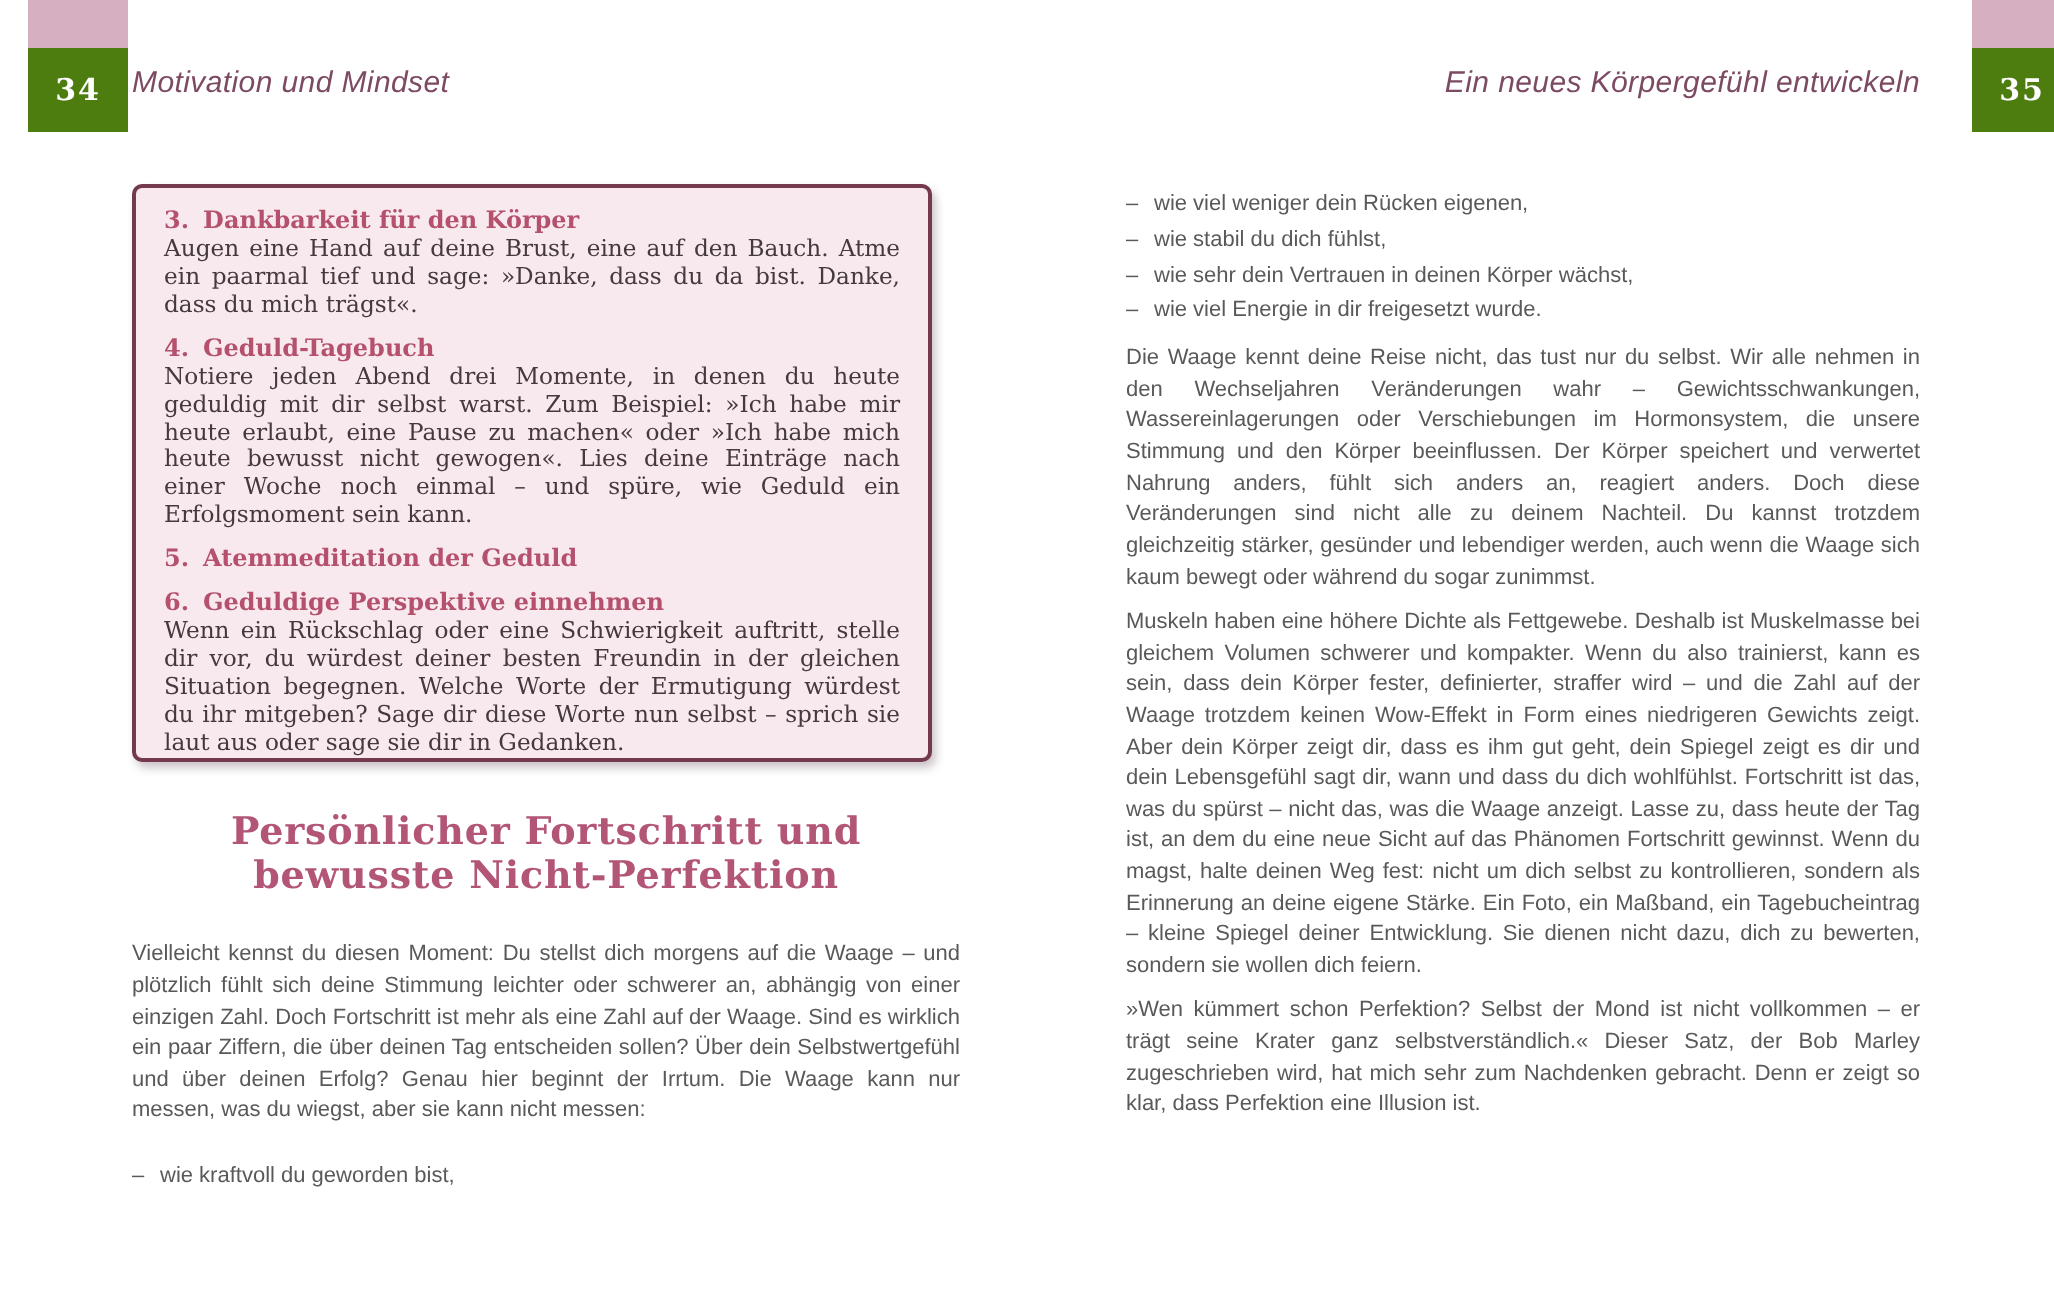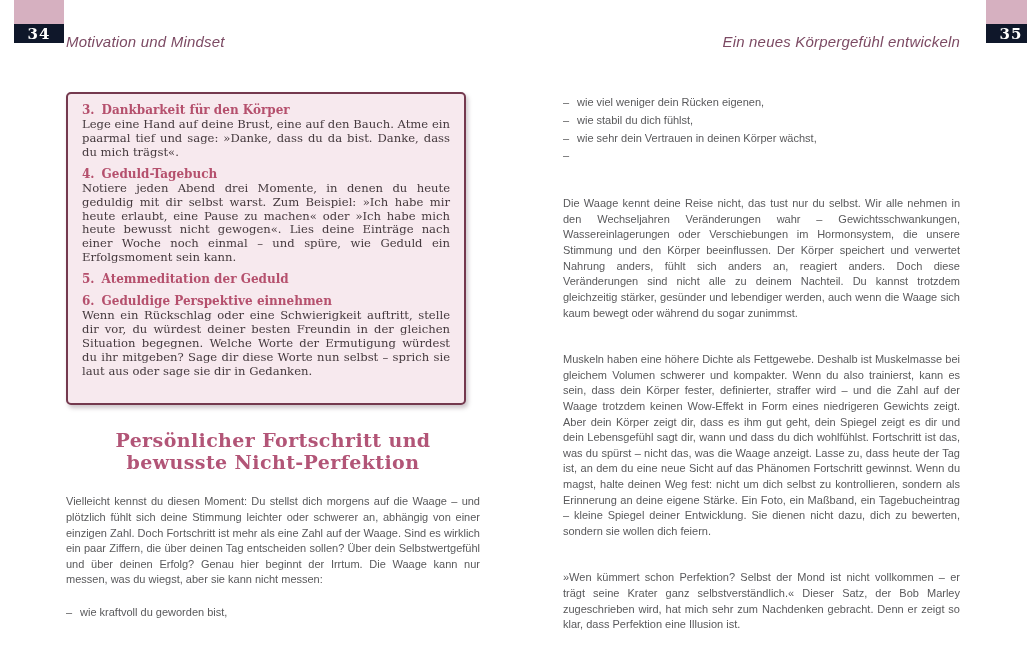--- a/index.html
+++ b/index.html
@@ -12,21 +12,21 @@
     overflow: hidden;
     font-family: "Liberation Sans", sans-serif;
   }
 
   
   .corner { position: absolute; top: 0; width: 50px; }
   .corner-left  { left: 14px; }
   .corner-right { left: 986px; }
   .corner-light { height: 24px; background: #d6b0c0; }
   .corner-dark  {
-    height: 19px; background: #0f172a; color: #ffffff;
+    height: 42px; background: #4d7c0f; color: #ffffff;
     font-family: "DejaVu Serif", serif; font-weight: bold; font-size: 15px;
     letter-spacing: 1px; display: flex; align-items: center; justify-content: center;
   }
 
   
   .running-head {
     position: absolute; top: 33px; font-size: 15px; color: #7c4a63;
     letter-spacing: 0.2px;
     font-style: italic;
   }
@@ -36,21 +36,21 @@
   
   .page-left  { position: absolute; left: 66px; top: 92px; width: 414px; }
   .page-right { position: absolute; left: 563px; top: 94px; width: 397px; }
 
   
   .tip-box {
     width: 400px;
     background: #f7e9ee;
     border: 2px solid #74394e;
     border-radius: 5px;
-    padding: 9px 14px 24px;
+    padding: 9px 14px 0;
     box-shadow: 2px 3px 4px rgba(110, 90, 100, 0.35);
   }
   .tip-item + .tip-item { margin-top: 7px; }
   .tip-title {
     font-family: "DejaVu Serif", serif; font-weight: bold;
     font-size: 12px; line-height: 1.25; color: #b5506d;
   }
   .tip-num { display: inline-block; margin-right: 7px; }
   .tip-body {
     font-family: "DejaVu Serif", serif; font-size: 11.6px; line-height: 1.2;
@@ -62,21 +62,21 @@
     font-family: "DejaVu Serif", serif; font-weight: bold;
     font-size: 19px; line-height: 1.15; letter-spacing: 0.4px;
     color: #b25577; margin: 25px 0 14px; text-align: center;
   }
 
   
   .body-par {
     font-size: 11px; line-height: 1.42; color: #59595b;
     text-align: justify; hyphens: auto; margin-bottom: 13px; margin-top: 21px;
   }
-  .page-right .body-par { margin-bottom: 0; margin-top: 31px; }
+  .page-right .body-par { margin-bottom: 0; margin-top: 7px; }
 
   .dash-list { list-style: none; font-size: 11px; color: #59595b; }
   .dash-list li { display: flex; line-height: 1.62; }
   .dash-list .dash { width: 14px; flex-shrink: 0; }
   .page-left .dash-list { margin-top: 16px; }
 </style>
 </head>
 <body>
 
 <div class="spread">
@@ -91,21 +91,21 @@
   </div>
 
   <div class="running-head rh-left">Motivation und Mindset</div>
   <div class="running-head rh-right">Ein neues Körpergefühl entwickeln</div>
 
   <main class="page-left">
 
     <section class="tip-box">
       <div class="tip-item">
         <h3 class="tip-title"><span class="tip-num">3.</span><span>Dankbarkeit für den Körper</span></h3>
-        <p class="tip-body">Lege eine Hand auf deine Brust, eine auf den Bauch. Atme ein paarmal tief und sage: »Danke, dass du da bist. Danke, dass du mich trägst«.</p>
+        <p class="tip-body">Augen eine Hand auf deine Brust, eine auf den Bauch. Atme ein paarmal tief und sage: »Danke, dass du da bist. Danke, dass du mich trägst«.</p>
       </div>
       <div class="tip-item">
         <h3 class="tip-title"><span class="tip-num">4.</span><span>Geduld-Tagebuch</span></h3>
         <p class="tip-body">Notiere jeden Abend drei Momente, in denen du heute geduldig mit dir selbst warst. Zum Beispiel: »Ich habe mir heute erlaubt, eine Pause zu machen« oder »Ich habe mich heute bewusst nicht gewogen«. Lies deine Einträge nach einer Woche noch einmal – und spüre, wie Geduld ein Erfolgsmoment sein kann.</p>
       </div>
       <div class="tip-item">
         <h3 class="tip-title"><span class="tip-num">5.</span><span>Atemmeditation der Geduld</span></h3>
       </div>
       <div class="tip-item">
         <h3 class="tip-title"><span class="tip-num">6.</span><span>Geduldige Perspektive einnehmen</span></h3>
@@ -136,20 +136,21 @@
       <li>
           <span class="dash">–</span>
           <span>wie stabil du dich fühlst,</span>
         </li>
       <li>
           <span class="dash">–</span>
           <span>wie sehr dein Vertrauen in deinen Körper wächst,</span>
         </li>
       <li>
           <span class="dash">–</span>
+          <span>wie viel Energie in dir freigesetzt wurde.</span>
         </li>
     </ul>
 
     <p class="body-par">Die Waage kennt deine Reise nicht, das tust nur du selbst. Wir alle nehmen in den Wechseljahren Veränderungen wahr – Gewichtsschwankungen, Wassereinlagerungen oder Verschiebungen im Hormonsystem, die unsere Stimmung und den Körper beeinflussen. Der Körper speichert und verwertet Nahrung anders, fühlt sich anders an, reagiert anders. Doch diese Veränderungen sind nicht alle zu deinem Nachteil. Du kannst trotzdem gleichzeitig stärker, gesünder und lebendiger werden, auch wenn die Waage sich kaum bewegt oder während du sogar zunimmst.</p>
     <p class="body-par">Muskeln haben eine höhere Dichte als Fettgewebe. Deshalb ist Muskelmasse bei gleichem Volumen schwerer und kompakter. Wenn du also trainierst, kann es sein, dass dein Körper fester, definierter, straffer wird – und die Zahl auf der Waage trotzdem keinen Wow-Effekt in Form eines niedrigeren Gewichts zeigt. Aber dein Körper zeigt dir, dass es ihm gut geht, dein Spiegel zeigt es dir und dein Lebensgefühl sagt dir, wann und dass du dich wohlfühlst. Fortschritt ist das, was du spürst – nicht das, was die Waage anzeigt. Lasse zu, dass heute der Tag ist, an dem du eine neue Sicht auf das Phänomen Fortschritt gewinnst. Wenn du magst, halte deinen Weg fest: nicht um dich selbst zu kontrollieren, sondern als Erinnerung an deine eigene Stärke. Ein Foto, ein Maßband, ein Tagebucheintrag – kleine Spiegel deiner Entwicklung. Sie dienen nicht dazu, dich zu bewerten, sondern sie wollen dich feiern.</p>
     <p class="body-par">»Wen kümmert schon Perfektion? Selbst der Mond ist nicht vollkommen – er trägt seine Krater ganz selbstverständlich.« Dieser Satz, der Bob Marley zugeschrieben wird, hat mich sehr zum Nachdenken gebracht. Denn er zeigt so klar, dass Perfektion eine Illusion ist.</p>
   </main>
 
 </div>
 

